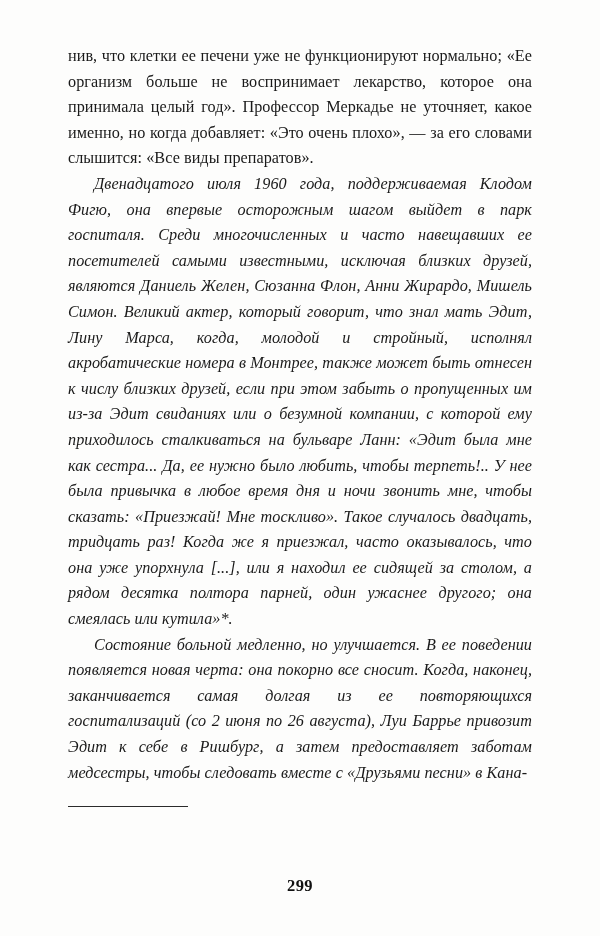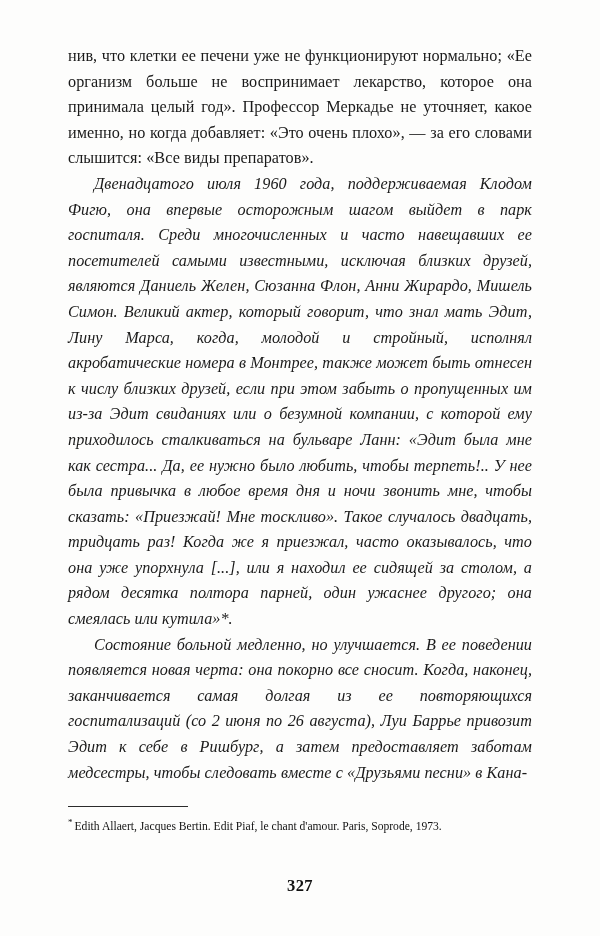--- a/index.html
+++ b/index.html
@@ -78,18 +78,15 @@
 
 <div class="page">
   <div class="content">
     <p class="para">нив, что клетки ее печени уже не функционируют нормально; «Ее организм больше не воспринимает лекарство, которое она принимала целый год». Профессор Меркадье не уточняет, какое именно, но когда добавляет: «Это очень плохо», — за его словами слышится: «Все виды препаратов».</p>
     <p class="para indent">Двенадцатого июля 1960 года, поддерживаемая Клодом Фигю, она впервые осторожным шагом выйдет в парк госпиталя. Среди многочисленных и часто навещавших ее посетителей самыми известными, исключая близких друзей, являются Даниель Желен, Сюзанна Флон, Анни Жирардо, Мишель Симон. Великий актер, который говорит, что знал мать Эдит, Лину Марса, когда, молодой и стройный, исполнял акробатические номера в Монтрее, также может быть отнесен к числу близких друзей, если при этом забыть о пропущенных им из-за Эдит свиданиях или о безумной компании, с которой ему приходилось сталкиваться на бульваре Ланн: «Эдит была мне как сестра... Да, ее нужно было любить, чтобы терпеть!.. У нее была привычка в любое время дня и ночи звонить мне, чтобы сказать: «Приезжай! Мне тоскливо». Такое случалось двадцать, тридцать раз! Когда же я приезжал, часто оказывалось, что она уже упорхнула [...], или я находил ее сидящей за столом, а рядом десятка полтора парней, один ужаснее другого; она смеялась или кутила»*.</p>
     <p class="para indent">Состояние больной медленно, но улучшается. В ее поведении появляется новая черта: она покорно все сносит. Когда, наконец, заканчивается самая долгая из ее повторяющихся госпитализаций (со 2 июня по 26 августа), Луи Баррье привозит Эдит к себе в Ришбург, а затем предоставляет заботам медсестры, чтобы следовать вместе с «Друзьями песни» в Кана-</p>
   </div>
 
   <div class="footnote-rule"></div>
 
-  <div class="footnote">
-    <span class="marker">*</span><span>Edith Allaert, Jacques Bertin. Edit Piaf, le chant d'amour. Paris, Soprode, 1973.</span>
-  </div>
 
-  <div class="page-number">327</div>
+  <div class="page-number">299</div>
 </div>
 
 </body></html>

